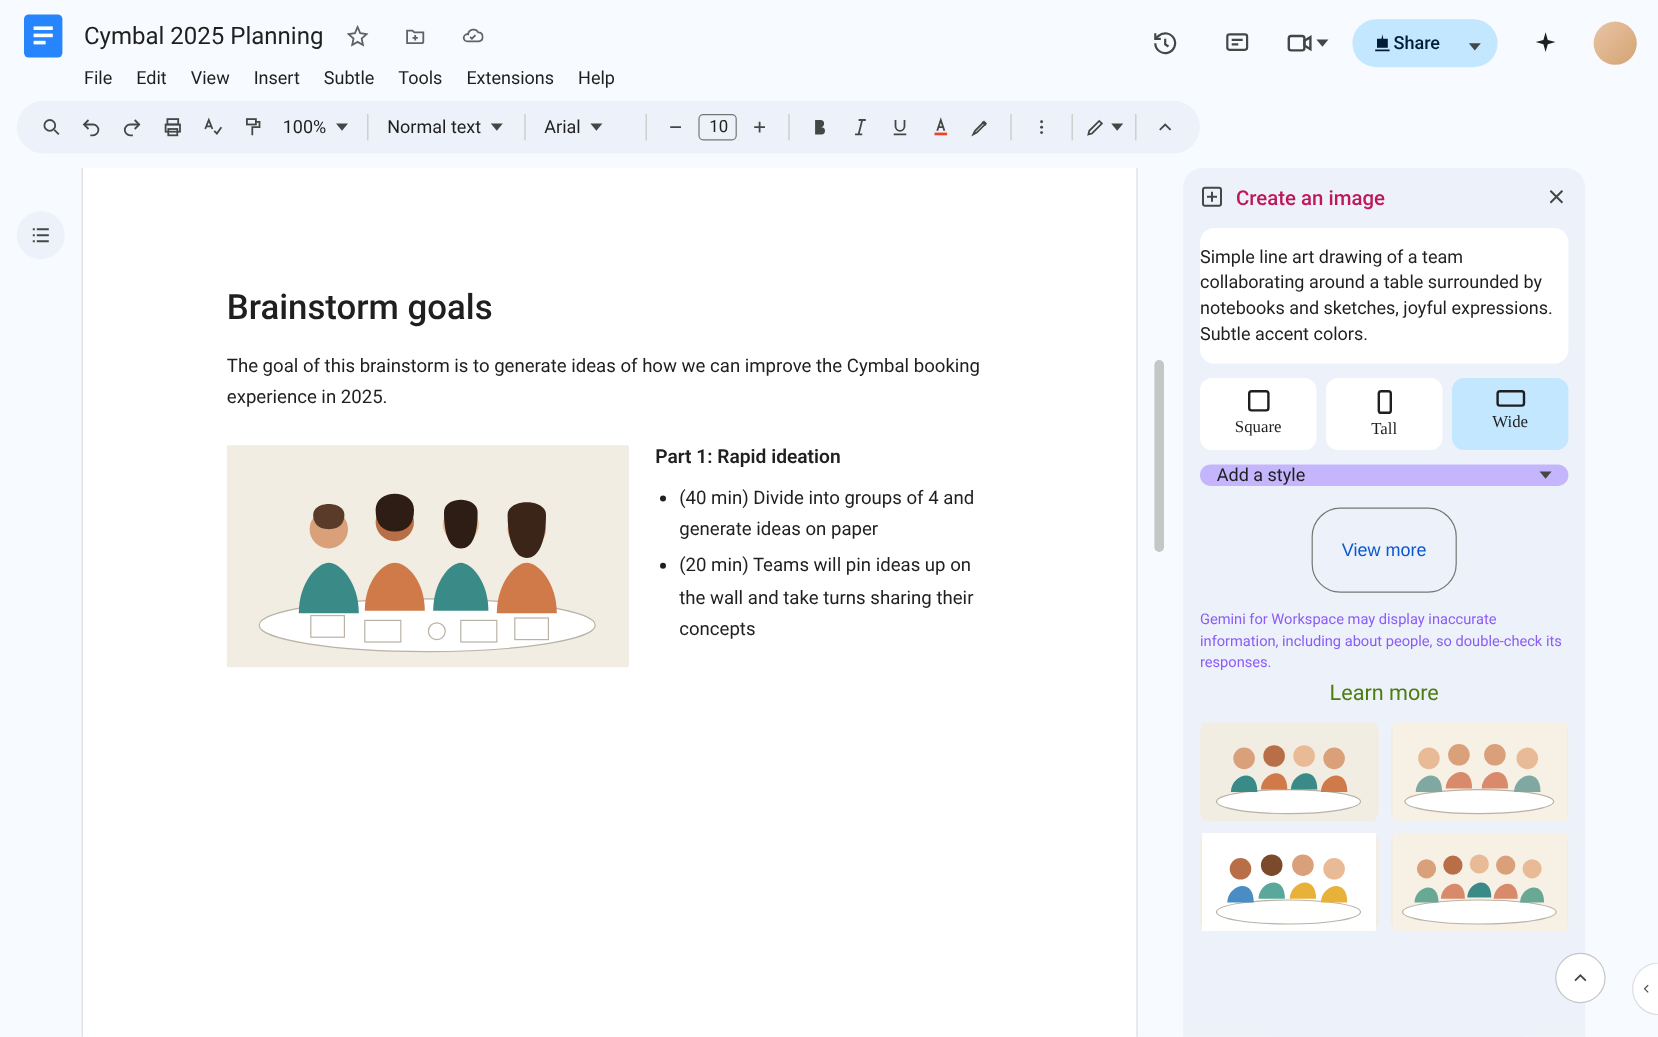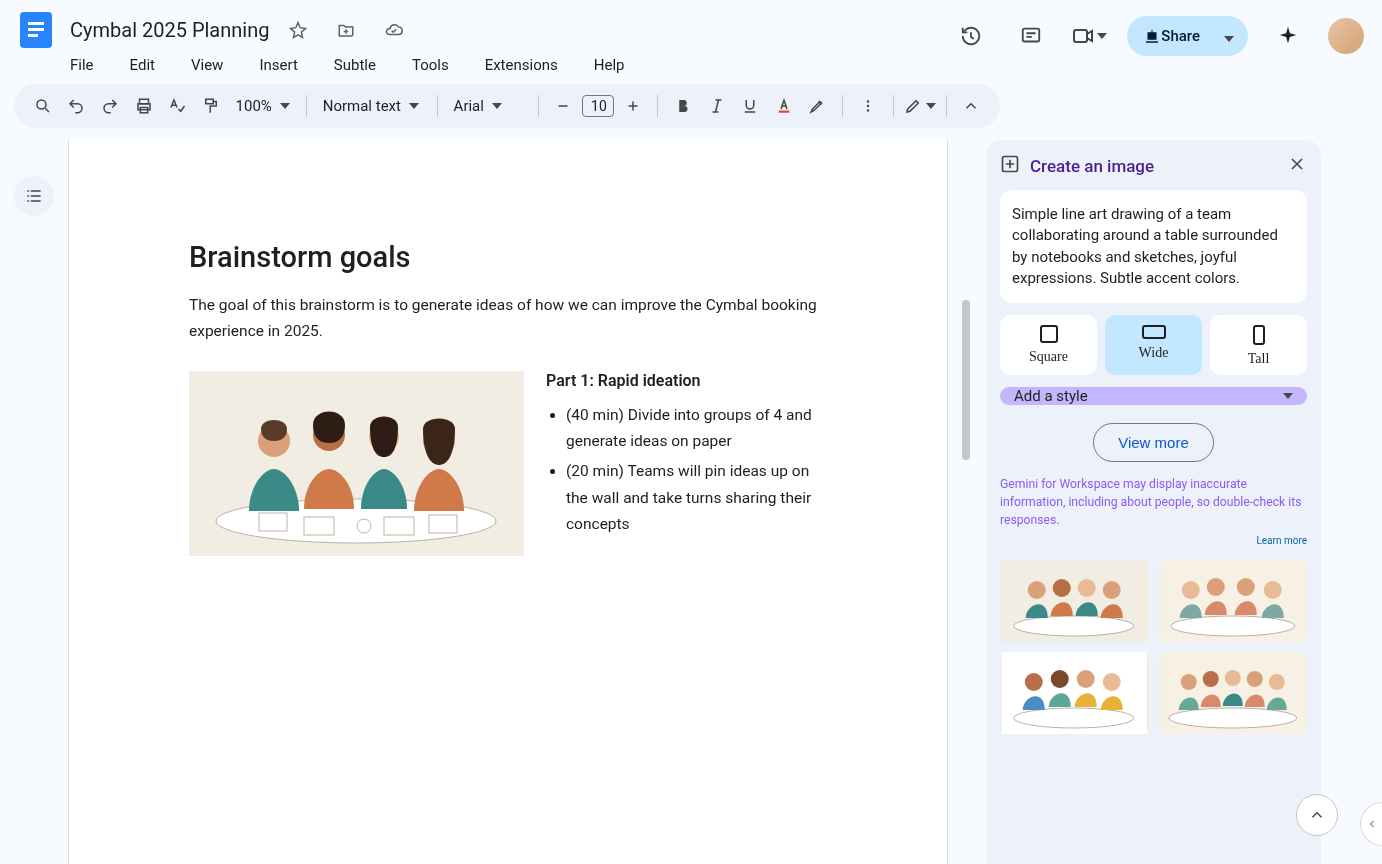--- a/index.html
+++ b/index.html
@@ -25,21 +25,21 @@
   .doc-title {
     font-size: 20px;
     color: #1f1f1f;
     padding: 2px 4px;
     border-radius: 4px;
   }
   .title-icons { display:flex; gap:14px; align-items:center; color:#5f6368;}
   .title-icons svg { width:20px;height:20px;}
   .menu-row {
     display: flex;
-    gap: 36px;
+    gap: 20px;
     padding: 2px 14px 10px 70px;
     font-size: 15px;
     color: #1f1f1f;
   }
   .menu-item { cursor: pointer; }
   .header-right {
     position:absolute;
     right:18px;
     top:16px;
     display:flex;
@@ -110,40 +110,40 @@
   .scroll-thumb{position:absolute;top:160px;width:8px;height:160px;background:#c4c7c5;border-radius:4px;}
   .sidebar{
     width:335px;
     background:#edf2fa;
     border-radius:16px;
     padding:14px 14px;
     display:flex;flex-direction:column;
     height:100%;
   }
   .sb-head{display:flex;align-items:center;gap:10px;margin-bottom:12px;}
-  .sb-title{font-size:17px;font-weight:500;color:#4c1d95;flex:1;}
+  .sb-title{font-size:17px;font-weight:500;color:#be185d;flex:1;}
   .sb-close{cursor:pointer;color:#444746;}
-  .prompt-box{background:#fff;border-radius:12px;padding:14px 12px;font-size:15px;
+  .prompt-box{background:#fff;border-radius:12px;padding:14px 0;font-size:15px;
     line-height:1.42;color:#1f1f1f;min-height:110px;}
   .aspect-row{display:flex;gap:8px;margin-top:12px;font-family:Liberation Serif, serif;}
   .aspect{flex:1;background:#fff;border-radius:10px;padding:10px 0 8px 0;
     display:flex;flex-direction:column;align-items:center;gap:6px;cursor:pointer;
     font-size:14px;color:#1f1f1f;}
   .aspect.active{background:#c2e7ff;}
   .aspect .shape{width:18px;height:18px;border:2px solid #1f1f1f;border-radius:3px;}
   .aspect .shape.wide{width:24px;height:14px;}
   .aspect .shape.tall{width:12px;height:20px;}
   .style-row{background:#c4b5fd;border-radius:10px;margin-top:12px;
     padding:0 14px;display:flex;align-items:center;justify-content:space-between;
     font-size:15px;cursor:pointer;}
   .viewmore{align-self:center;margin-top:18px;
-    border:1px solid #747775;border-radius:24px;padding:10px 24px;
+    border:1px solid #747775;border-radius:24px;padding:26px 24px;
     font-size:15px;color:#0b57d0;cursor:pointer;background:transparent;}
   .disclaimer{margin-top:14px;font-size:12.2px;color:#8b5cf6;text-align:left;line-height:1.45;}
-  .learn{color:#0369a1;text-align:right;font-size:10px;margin-top:6px;cursor:pointer;}
+  .learn{color:#4d7c0f;text-align:center;font-size:18px;margin-top:6px;cursor:pointer;}
   .gen-grid{display:grid;grid-template-columns:1fr 1fr;gap:10px;margin-top:14px;}
   .gen-img{height:82px;border-radius:8px;background:#f1ede3;
     display:flex;align-items:center;justify-content:center;cursor:pointer;}
   .fab{position:absolute;right:44px;bottom:28px;width:42px;height:42px;border:1px solid #c4c7c5;
     border-radius:50%;background:#fff;display:flex;align-items:center;justify-content:center;cursor:pointer;}
   .sidetab{position:absolute;right:0;bottom:18px;width:22px;height:44px;
     border:1px solid #dadce0;border-right:none;border-radius:22px 0 0 22px;
     background:#fff;display:flex;align-items:center;justify-content:center;cursor:pointer;}
   .caret{display:inline-block;border-left:5px solid transparent;border-right:5px solid transparent;border-top:6px solid #444746;}
   
@@ -417,27 +417,27 @@
       <span class="sb-close"><svg width="20" height="20" viewBox="0 0 24 24" stroke="currentColor" stroke-width="2">
             <path d="M6 6l12 12M18 6L6 18"></path>
           </svg></span>
     </div>
     <div class="prompt-box">Simple line art drawing of a team collaborating around a table surrounded by notebooks and sketches, joyful expressions. Subtle accent colors.</div>
     <div class="aspect-row">
       <div class="aspect">
           <div class="shape"></div>
           <span>Square</span>
         </div>
+      <div class="aspect">
+          <div class="shape tall"></div>
+          <span>Tall</span>
+        </div>
       <div class="aspect active">
           <div class="shape wide"></div>
           <span>Wide</span>
-        </div>
-      <div class="aspect">
-          <div class="shape tall"></div>
-          <span>Tall</span>
         </div>
     </div>
     <div class="style-row">
       <span>Add a style</span>
       <span class="caret"></span>
     </div>
     <button class="viewmore">View more</button>
     <div class="disclaimer">Gemini for Workspace may display inaccurate information, including about people, so double-check its responses.</div>
     <div class="learn">Learn more</div>
     <div class="gen-grid">

